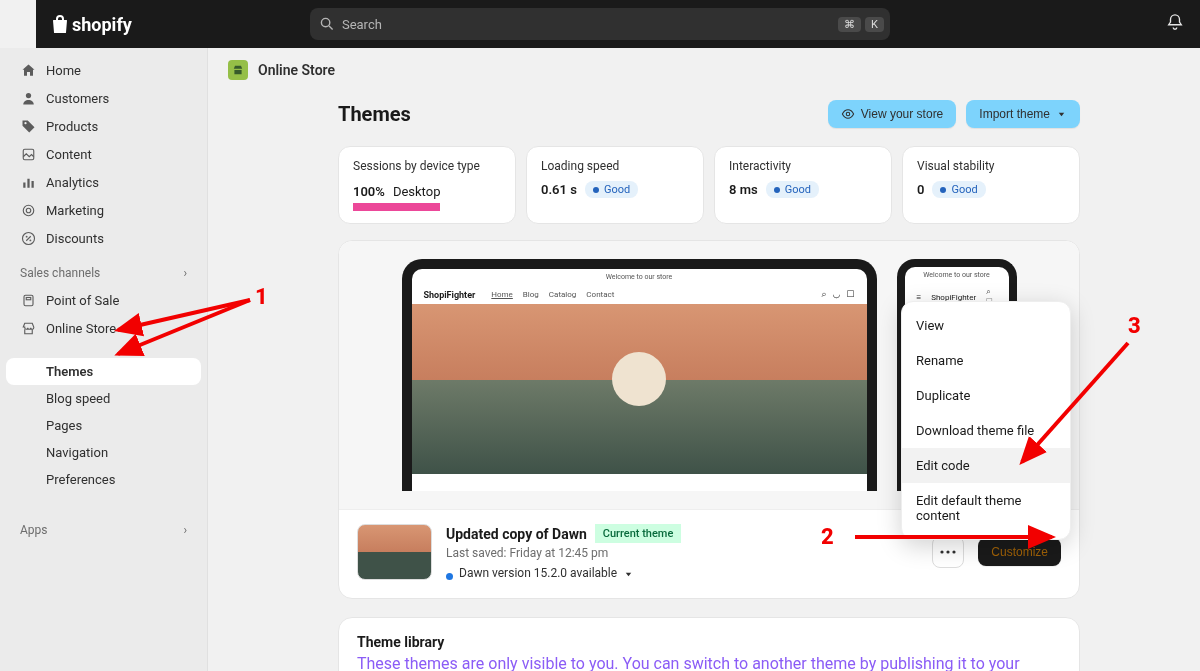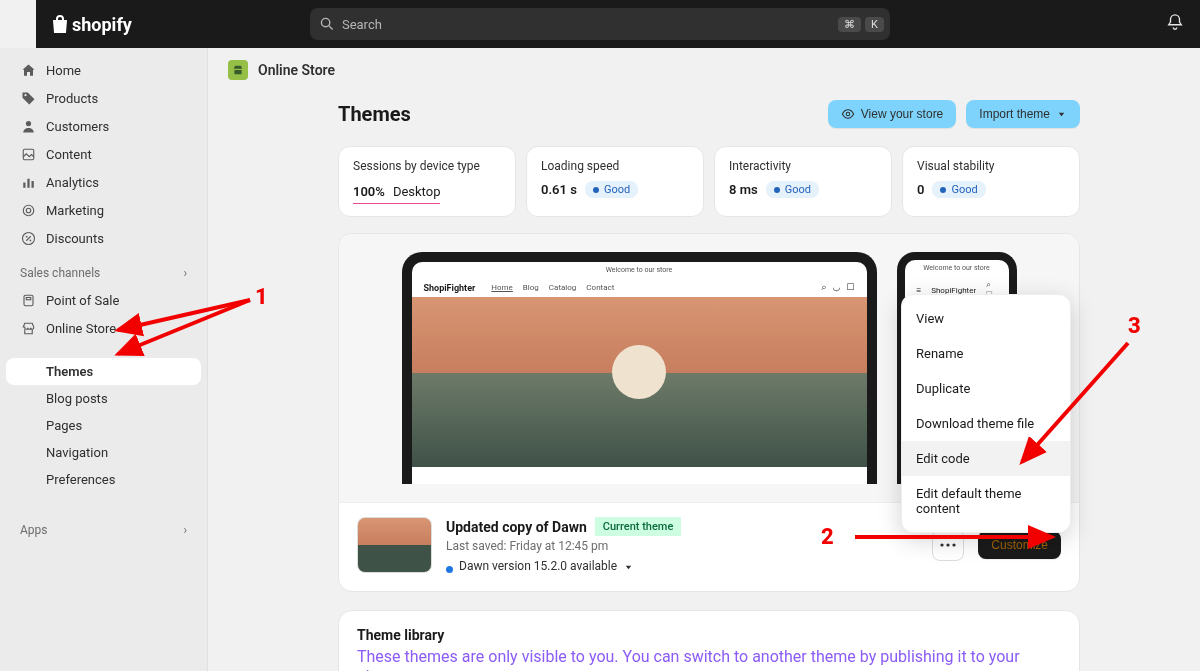--- a/index.html
+++ b/index.html
@@ -38,21 +38,21 @@
 .iconbtn { width:32px; height:32px; border:1px solid #dcdcdc; border-radius:8px; display:flex; align-items:center; justify-content:center; background:#fff; cursor:pointer;}
 
 
 .metrics { display:flex; gap:10px; margin-bottom:16px;}
 .metric { flex:1; background:#fff; border:1px solid #e5e5e5; border-radius:12px; padding:12px 14px;}
 .metric .mt { font-size:12px; color:#303030; margin-bottom:8px;}
 .metric .mv { font-size:13px; display:flex; align-items:center; gap:8px;}
 .metric .mv b { font-weight:600;}
 .badge { background:#e5f1fb; color:#2463bc; border-radius:8px; padding:2px 8px; font-size:11px; display:inline-flex; align-items:center; gap:5px;}
 .badge::before { content:""; width:6px; height:6px; border-radius:50%; background:#2463bc;}
-.metric.first .mv { border-bottom:1px solid #ec4899; padding-bottom:4px; display:inline-flex;}
+.metric.first .mv { border-bottom:8px solid #ec4899; padding-bottom:4px; display:inline-flex;}
 
 
 .card { background:#fff; border:1px solid #e5e5e5; border-radius:14px; overflow:visible; margin-bottom:18px; position:relative;}
 .preview { background:#f6f6f6; padding:18px; display:flex; align-items:flex-start; justify-content:center; gap:20px; border-bottom:1px solid #eee; border-radius:14px 14px 0 0;}
 .browserframe { width:475px; height:232px; background:#fff; border:10px solid #1a1a1a; border-bottom:none; border-radius:20px 20px 0 0; overflow:hidden; position:relative;}
 .phoneframe { width:120px; height:232px; background:#fff; border:8px solid #1a1a1a; border-bottom:none; border-radius:18px 18px 0 0; overflow:hidden;}
 .storebar { font-size:7px; text-align:center; padding:4px; color:#555;}
 .storenav { display:flex; align-items:center; gap:10px; padding:4px 12px; font-size:8px;}
 .storenav .brand { font-weight:700; font-size:9px; margin-right:6px;}
 .storenav a { color:#555; text-decoration:none;}
@@ -119,33 +119,33 @@
         <span class="ic">
           <svg width="15" height="15" viewBox="0 0 20 20" fill="currentColor">
             <path d="M10 2l8 7h-2v8h-4v-5H8v5H4v-8H2z"></path>
           </svg>
         </span>
         <span>Home</span>
       </li>
     <li>
         <span class="ic">
           <svg width="15" height="15" viewBox="0 0 20 20" fill="currentColor">
-            <path d="M2 2h7l9 9-7 7-9-9V2zm4 5a1.5 1.5 0 100-3 1.5 1.5 0 000 3z"></path>
-          </svg>
-        </span>
-        <span>Products</span>
-      </li>
-    <li>
-        <span class="ic">
-          <svg width="15" height="15" viewBox="0 0 20 20" fill="currentColor">
             <circle cx="10" cy="6" r="3.5"></circle>
             <path d="M3 18c0-3.5 3-6 7-6s7 2.5 7 6"></path>
           </svg>
         </span>
         <span>Customers</span>
+      </li>
+    <li>
+        <span class="ic">
+          <svg width="15" height="15" viewBox="0 0 20 20" fill="currentColor">
+            <path d="M2 2h7l9 9-7 7-9-9V2zm4 5a1.5 1.5 0 100-3 1.5 1.5 0 000 3z"></path>
+          </svg>
+        </span>
+        <span>Products</span>
       </li>
     <li>
         <span class="ic">
           <svg width="15" height="15" viewBox="0 0 20 20" fill="none" stroke="currentColor" stroke-width="1.5">
             <rect x="3" y="3" width="14" height="14" rx="2"></rect>
             <path d="M3 13l4-4 4 4 3-3 3 3"></path>
           </svg>
         </span>
         <span>Content</span>
       </li>
@@ -199,21 +199,21 @@
           </svg>
         </span>
         <span>Online Store</span>
       </li>
   </ul>
   <ul class="sub">
     <li class="active">
         <span>Themes</span>
       </li>
     <li>
-        <span>Blog posts</span>
+        <span>Blog speed</span>
       </li>
     <li>
         <span>Pages</span>
       </li>
     <li>
         <span>Navigation</span>
       </li>
     <li>
         <span>Preferences</span>
       </li>

